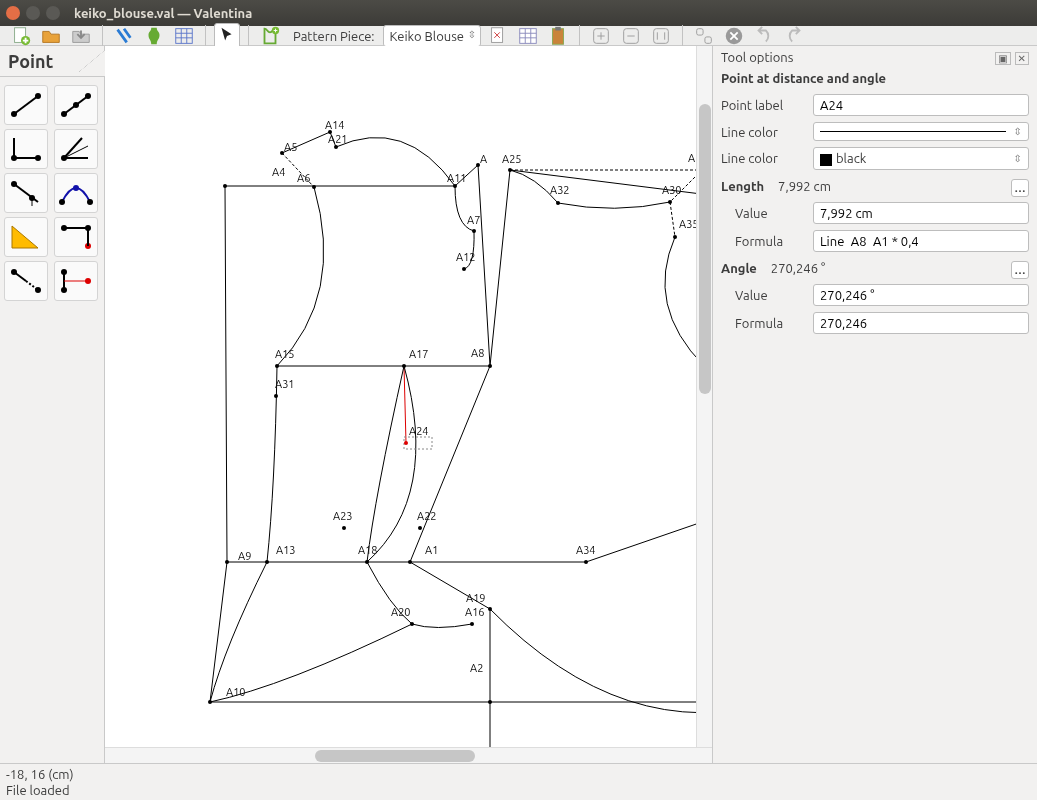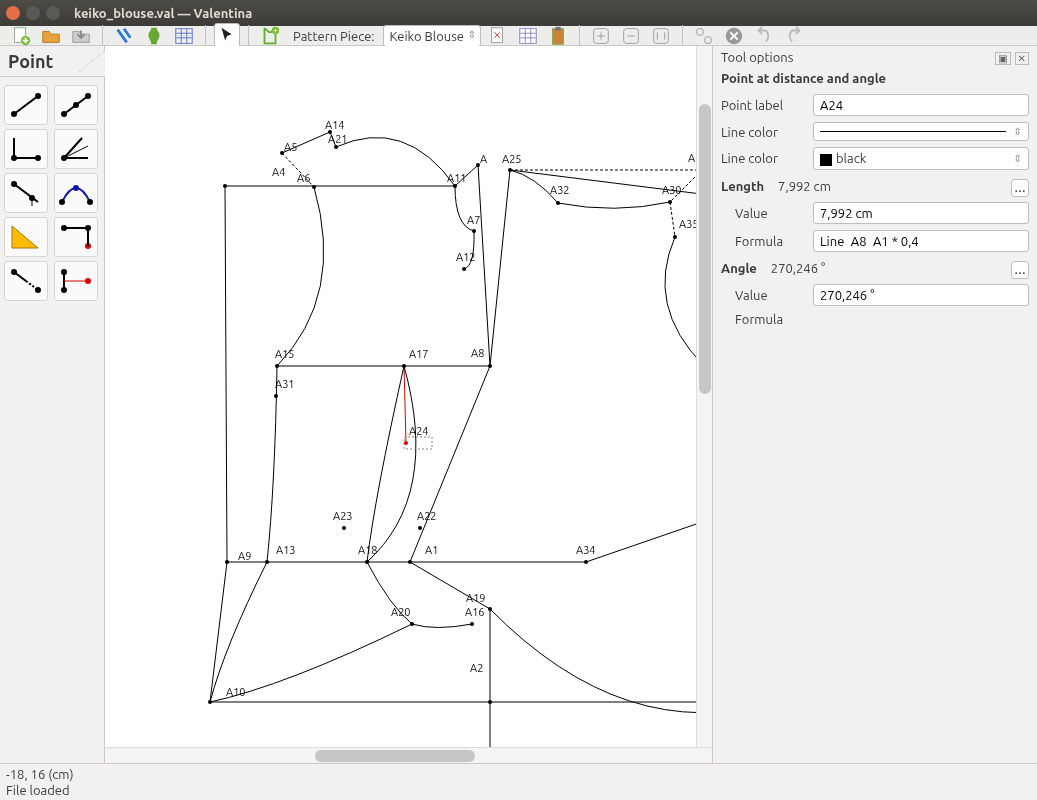--- a/index.html
+++ b/index.html
@@ -437,20 +437,21 @@
       <span>Angle</span>
       <span class="plain" style="flex:1;text-align:left;font-weight:normal;margin-left:14px;">270,246 °</span>
       <span class="dots">…</span>
     </div>
     <div class="rp-row">
       <span class="lbl" style="padding-left:14px;">Value</span>
       <span class="val"><input value="270,246 °" style=""></span>
     </div>
     <div class="rp-row">
       <span class="lbl" style="padding-left:14px;">Formula</span>
+      <span class="val"><input value="270,246" style=""></span>
     </div>
   </div>
 </div>
 
 <div class="statusbar">
   <div>-18, 16 (cm)</div>
   <div>File loaded</div>
 </div>
 
 </body></html>

